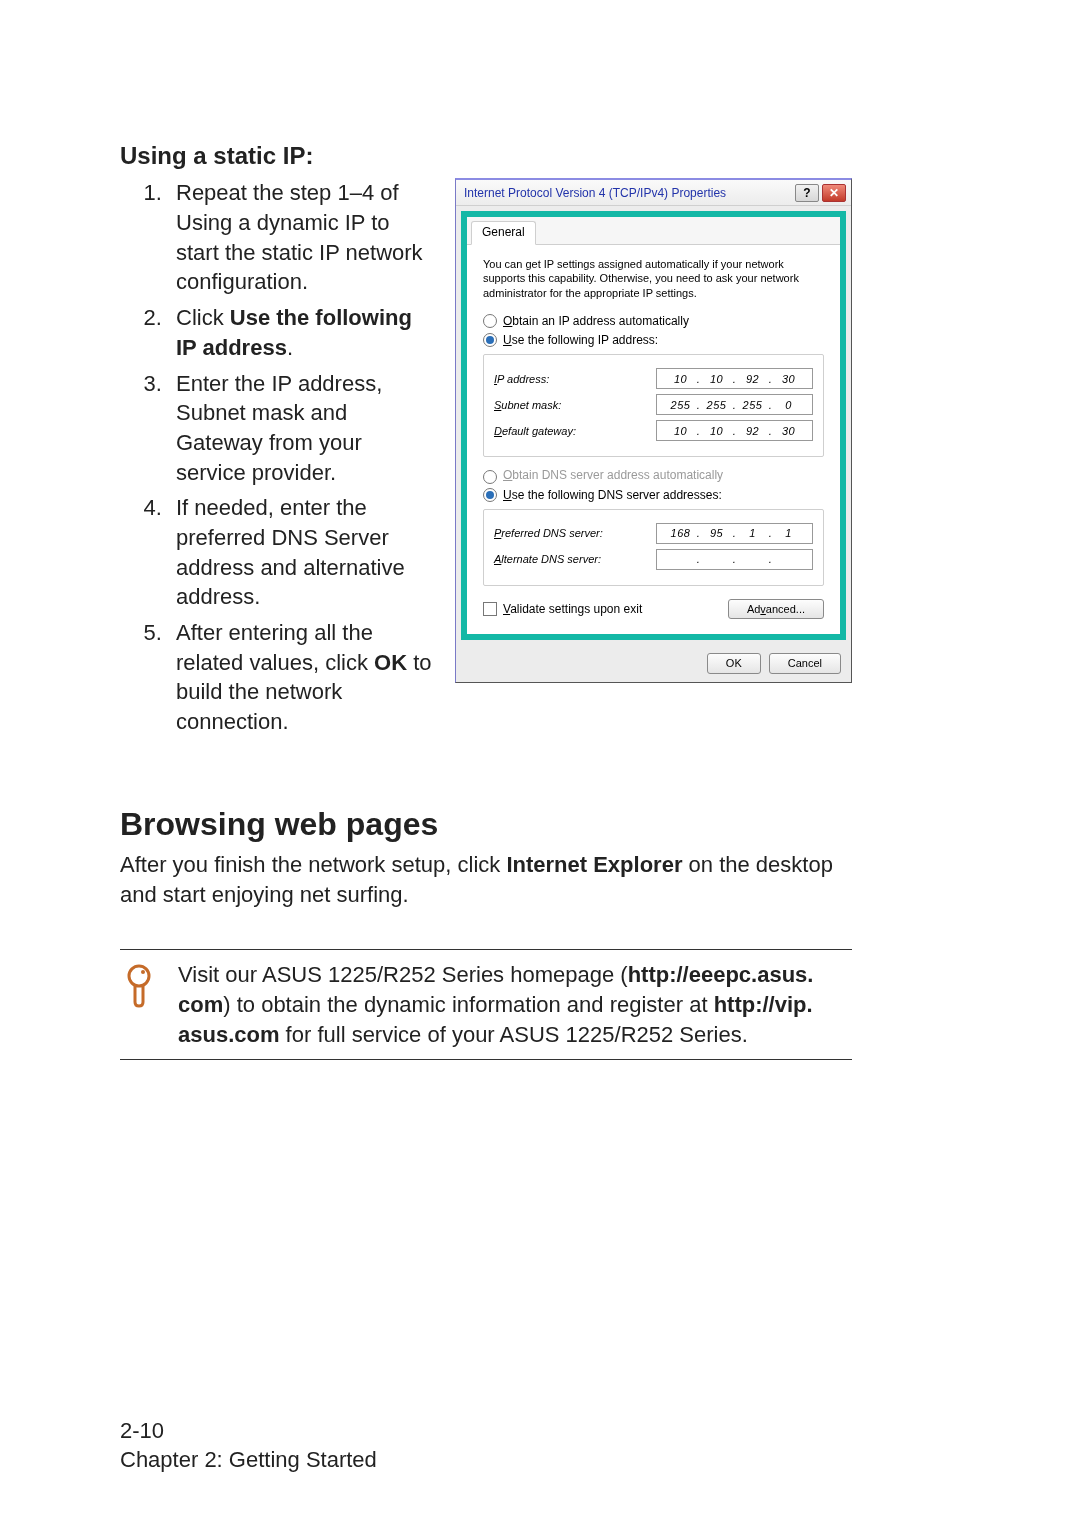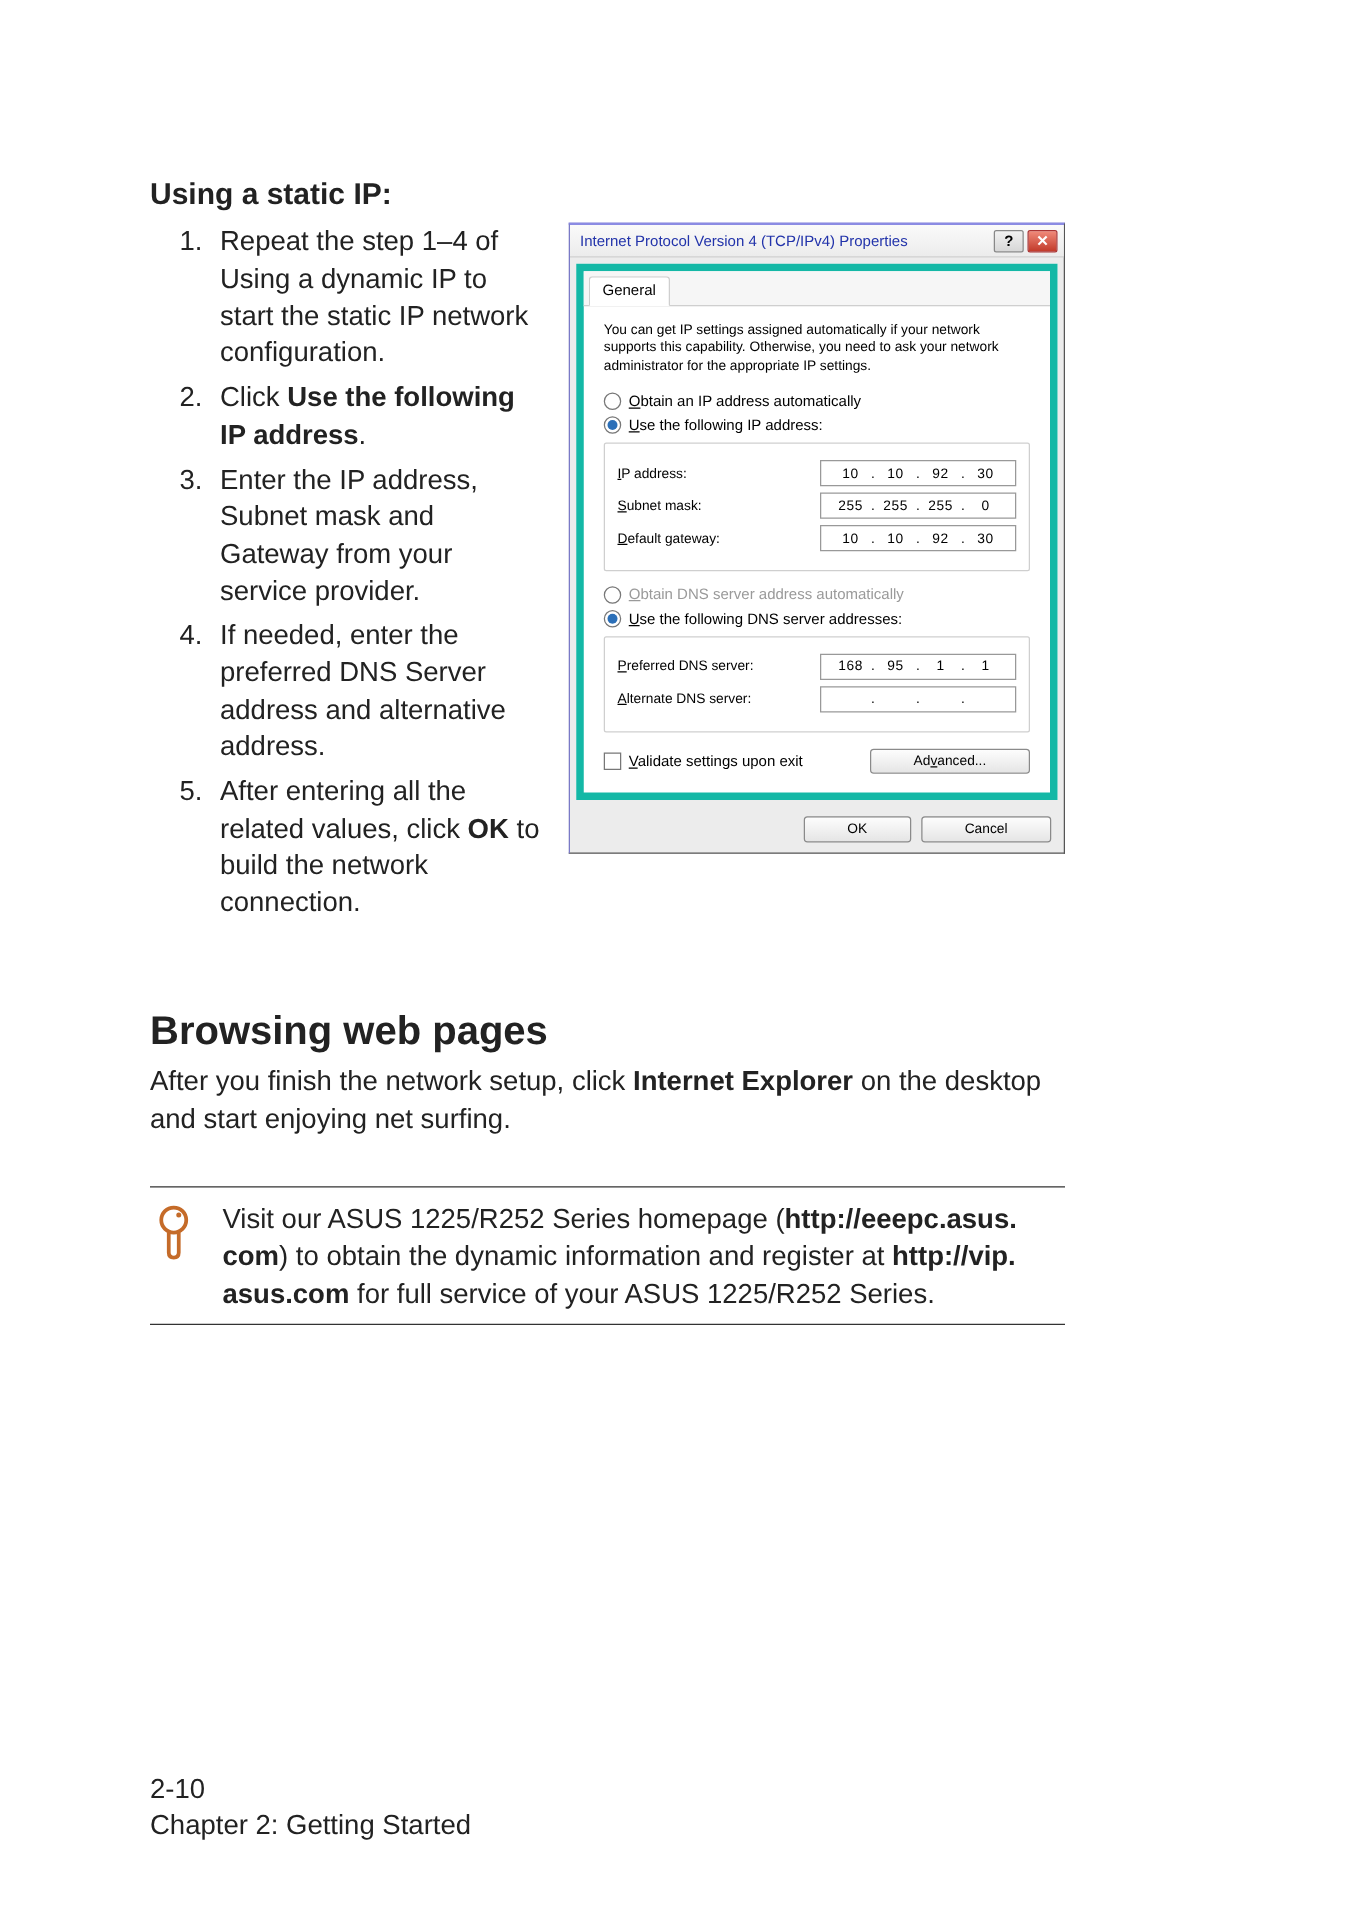--- a/index.html
+++ b/index.html
@@ -113,20 +113,21 @@
   .dialog .intro {
     font-size: 11px;
     margin-bottom: 12px;
   }
   fieldset.group {
     border: 1px solid #cfcfcf;
     border-radius: 2px;
     margin: 6px 0 10px 0;
     padding: 8px 10px 10px 10px;
     position: relative;
+    font-style: italic;
   }
   .radio-row, .check-row {
     display: flex;
     align-items: center;
     gap: 6px;
     margin: 3px 0;
   }
   .radio, .checkbox {
     width: 12px; height: 12px;
     border: 1px solid #777;
@@ -134,21 +135,21 @@
     display: inline-block;
     flex: 0 0 auto;
   }
   .radio { border-radius: 50%; position: relative; }
   .radio.selected::after {
     content: ""; position: absolute; inset: 2px;
     background: #2b6fb8; border-radius: 50%;
   }
   .checkbox { border: 1px solid #777; }
   .underline-hint { text-decoration: underline; }
-  .disabled { color: #9a9a9a; }
+  .disabled { color: #9a9a9a; align-items: flex-end; }
 
   .form-row {
     display: flex;
     align-items: center;
     justify-content: space-between;
     margin: 5px 0;
     font-size: 11px;
   }
   .form-row .flabel { flex: 0 0 150px; }
   .ip-input {
@@ -168,21 +169,21 @@
 
   .dialog-buttons {
     display: flex; justify-content: flex-end;
     align-items: center; gap: 8px;
     padding: 8px 10px 8px 10px;
   }
   .btn {
     border: 1px solid #8a8a8a;
     border-radius: 3px;
     background: linear-gradient(#fdfdfd,#e5e5e5);
-    padding: 2px 34px;
+    padding: 2px 18px;
     font-size: 11px;
   }
   .advanced-row {
     display:flex; align-items:center; justify-content:space-between;
     margin-top:12px;
   }
 
   
   .note-block {
     border-top: 1.5px solid #333;

